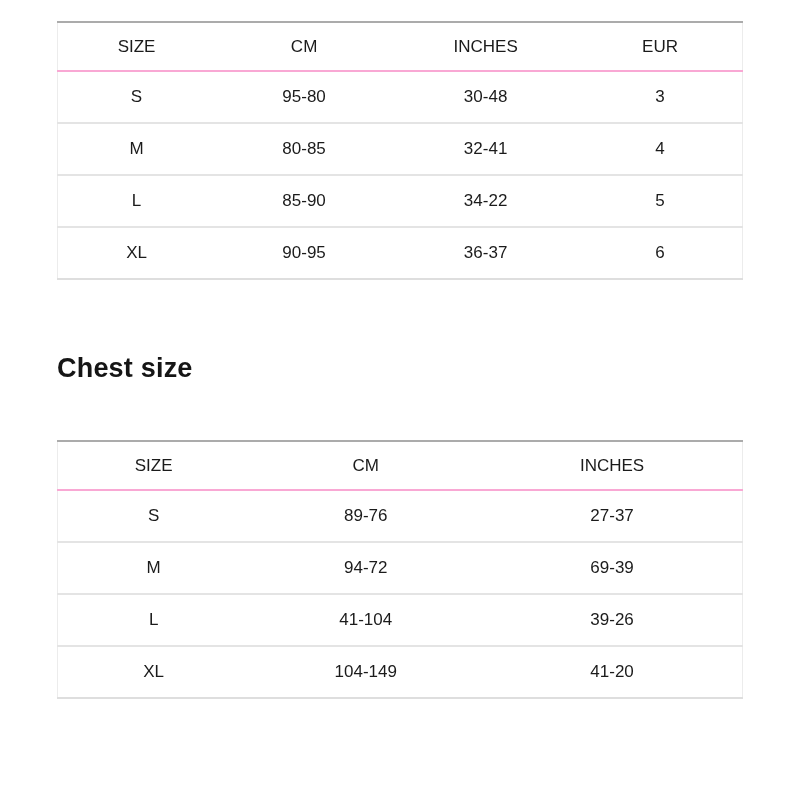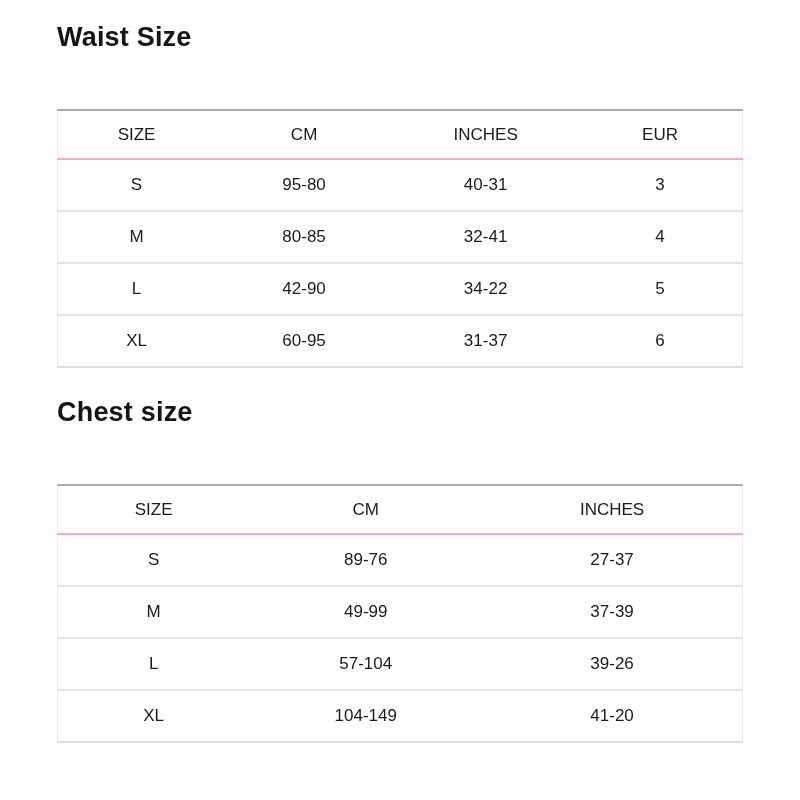--- a/index.html
+++ b/index.html
@@ -19,21 +19,21 @@
   }
   .section-title {
     font-size: 27px;
     line-height: 32px;
     font-weight: 700;
     color: #151515;
     margin: 0 0 56px 0;
     letter-spacing: 0.2px;
   }
   .section + .section {
-    margin-top: 28px;
+    margin-top: 72px;
   }
   table.size-table {
     width: 100%;
     border-collapse: collapse;
     table-layout: fixed;
     border-left: 1px solid #ececec;
     border-right: 1px solid #ececec;
     border-bottom: 2px solid #dedede;
     border-top: 2px solid #ababab;
   }
@@ -59,59 +59,58 @@
   table.size-table tbody tr + tr td {
     border-top: 2px solid #e4e4e4;
   }
 </style>
 </head>
 <body>
 
 <div class="page">
 
   <div class="section">
-    <h2 class="section-title">Waist Size</h2>
     <table class="size-table">
         <colgroup>
           <col style="width: 23%;">
           <col style="width: 26%;">
           <col style="width: 27%;">
           <col style="width: 24%;">
         </colgroup>
         <thead>
           <tr>
             <th>SIZE</th>
             <th>CM</th>
             <th>INCHES</th>
             <th>EUR</th>
           </tr>
         </thead>
         <tbody>
           <tr>
             <td>S</td>
             <td>95-80</td>
-            <td>40-31</td>
+            <td>30-48</td>
             <td>3</td>
           </tr>
           <tr>
             <td>M</td>
             <td>80-85</td>
             <td>32-41</td>
             <td>4</td>
           </tr>
           <tr>
             <td>L</td>
-            <td>42-90</td>
+            <td>85-90</td>
             <td>34-22</td>
             <td>5</td>
           </tr>
           <tr>
             <td>XL</td>
-            <td>60-95</td>
-            <td>31-37</td>
+            <td>90-95</td>
+            <td>36-37</td>
             <td>6</td>
           </tr>
         </tbody>
       </table>
   </div>
 
   <div class="section">
     <h2 class="section-title">Chest size</h2>
     <table class="size-table">
         <colgroup>
@@ -127,26 +126,26 @@
           </tr>
         </thead>
         <tbody>
           <tr>
             <td>S</td>
             <td>89-76</td>
             <td>27-37</td>
           </tr>
           <tr>
             <td>M</td>
-            <td>49-99</td>
-            <td>37-39</td>
+            <td>94-72</td>
+            <td>69-39</td>
           </tr>
           <tr>
             <td>L</td>
-            <td>57-104</td>
+            <td>41-104</td>
             <td>39-26</td>
           </tr>
           <tr>
             <td>XL</td>
             <td>104-149</td>
             <td>41-20</td>
           </tr>
         </tbody>
       </table>
   </div>

